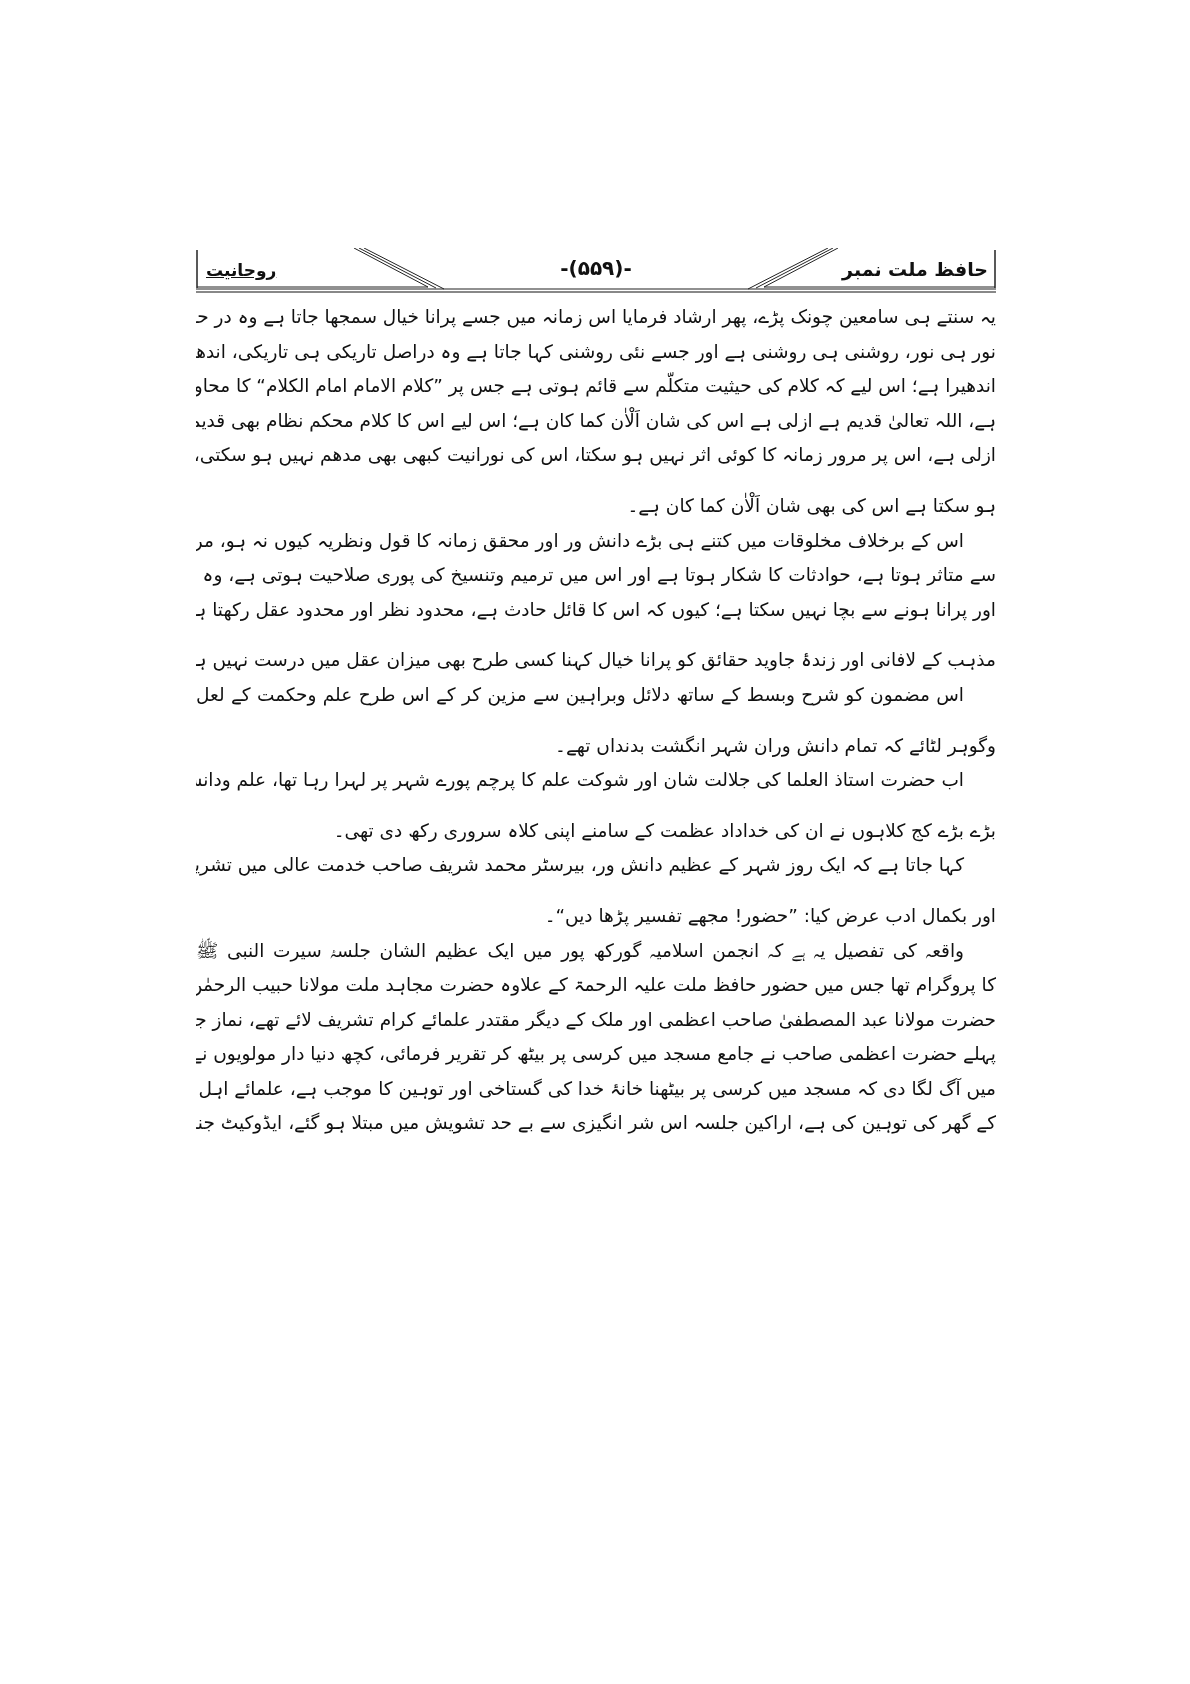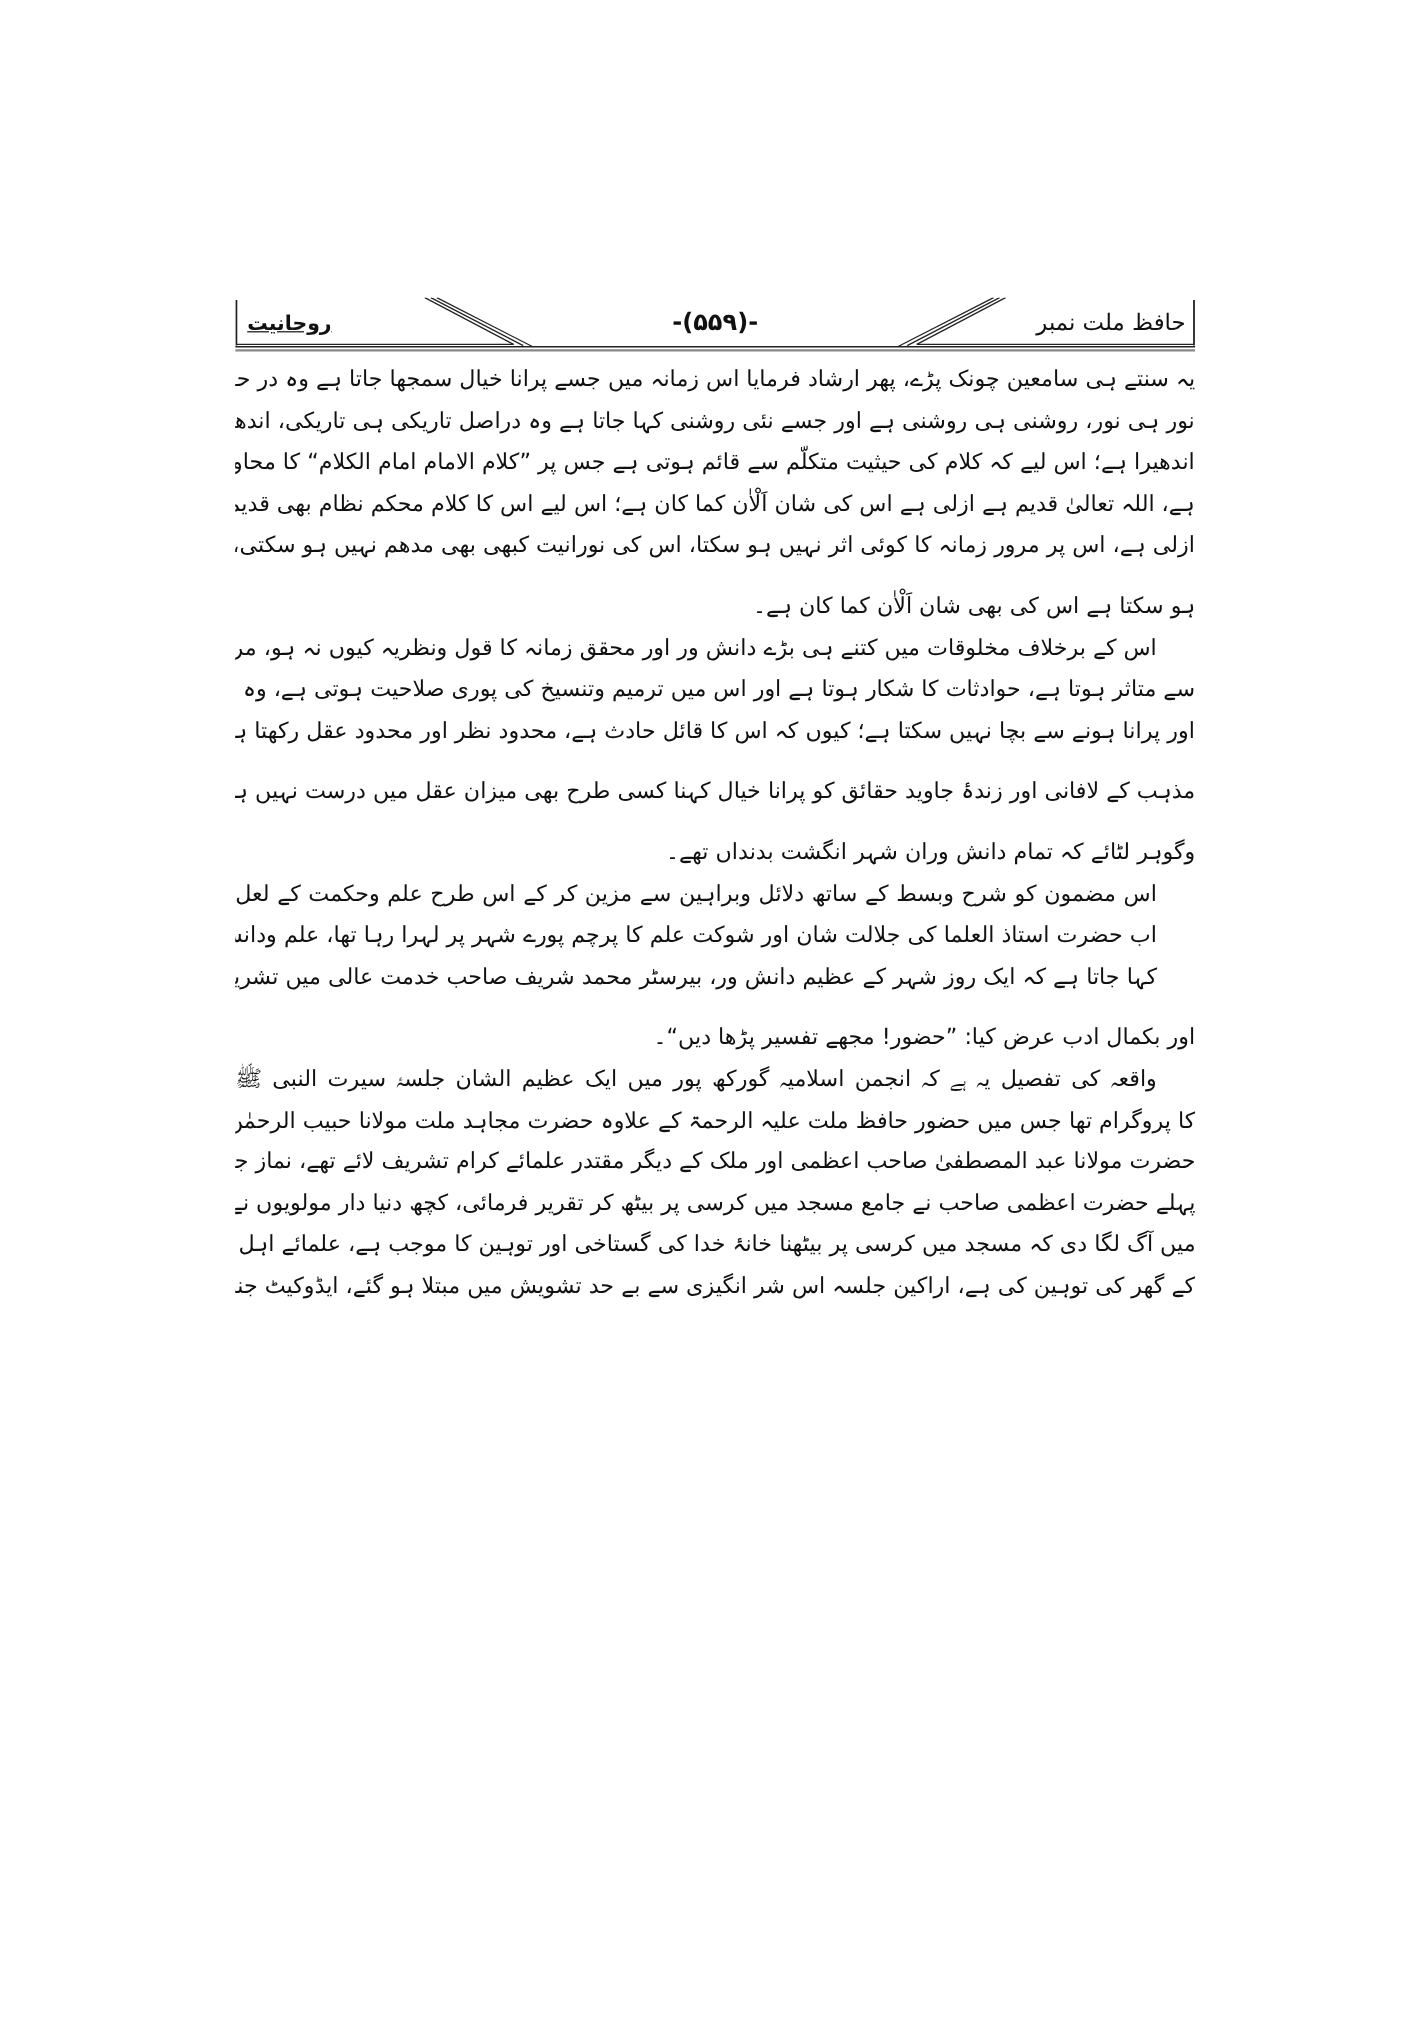--- a/index.html
+++ b/index.html
@@ -1,19 +1,19 @@
 <!DOCTYPE html>
 <html><head>
 <meta charset="utf-8">
 <style>
   html, body { margin: 0; padding: 0; background: #ffffff; }
   body { width: 1190px; height: 1684px; position: relative; overflow: hidden; font-family: "DejaVu Sans", sans-serif; color: #111; }
   .header { position: absolute; left: 196px; top: 248px; width: 800px; height: 46px; }
   .header svg { position: absolute; left: 0; top: 0; }
-  .hdr-right { position: absolute; right: 8px; top: 10px; font-size: 19px; font-weight: normal; direction: rtl; }
+  .hdr-right { position: absolute; right: 8px; top: 10px; font-size: 19px; font-weight: bold; direction: rtl; }
   .hdr-left { position: absolute; left: 10px; top: 12px; font-size: 17px; font-weight: bold; direction: rtl; text-decoration: underline; }
   .hdr-center { position: absolute; left: 0; right: 0; top: 8px; text-align: center; font-size: 20px; font-weight: bold; direction: ltr; }
   .body-text { position: absolute; left: 196px; top: 300px; width: 800px; direction: rtl; }
   .line { height: 34.6px; line-height: 34.6px; font-size: 18.5px; white-space: nowrap; overflow: hidden; text-align: justify; text-align-last: justify; font-family: "DejaVu Sans", sans-serif; }
   .line.last { text-align-last: right; margin-top: 16px; }
   .line.indent { padding-right: 32px; }
 </style>
 </head>
 <body>
 
@@ -45,23 +45,24 @@
   <div class="line">یہ سنتے ہی سامعین چونک پڑے، پھر ارشاد فرمایا اس زمانہ میں جسے پرانا خیال سمجھا جاتا ہے وہ در حقیقت</div>
   <div class="line">نور ہی نور، روشنی ہی روشنی ہے اور جسے نئی روشنی کہا جاتا ہے وہ دراصل تاریکی ہی تاریکی، اندھیرا ہی اندھیرا بلکہ پرانا</div>
   <div class="line">اندھیرا ہے؛ اس لیے کہ کلام کی حیثیت متکلّم سے قائم ہوتی ہے جس پر ”کلام الامام امام الکلام“ کا محاورہ شاہد عدل</div>
   <div class="line">ہے، اللہ تعالیٰ قدیم ہے ازلی ہے اس کی شان اَلْاٰن کما کان ہے؛ اس لیے اس کا کلام محکم نظام بھی قدیم ہے</div>
   <div class="line">ازلی ہے، اس پر مرور زمانہ کا کوئی اثر نہیں ہو سکتا، اس کی نورانیت کبھی بھی مدھم نہیں ہو سکتی، وہ کبھی پرانا نہیں</div>
   <div class="line last">ہو سکتا ہے اس کی بھی شان اَلْاٰن کما کان ہے۔</div>
   <div class="line indent">اس کے برخلاف مخلوقات میں کتنے ہی بڑے دانش ور اور محقق زمانہ کا قول ونظریہ کیوں نہ ہو، مرور زمانہ</div>
   <div class="line">سے متاثر ہوتا ہے، حوادثات کا شکار ہوتا ہے اور اس میں ترمیم وتنسیخ کی پوری صلاحیت ہوتی ہے، وہ اپنے کو ضعیف</div>
   <div class="line">اور پرانا ہونے سے بچا نہیں سکتا ہے؛ کیوں کہ اس کا قائل حادث ہے، محدود نظر اور محدود عقل رکھتا ہے، لہٰذا</div>
   <div class="line last">مذہب کے لافانی اور زندۂ جاوید حقائق کو پرانا خیال کہنا کسی طرح بھی میزان عقل میں درست نہیں ہے۔</div>
+  <div class="line indent">اس مضمون کو شرح وبسط کے ساتھ دلائل وبراہین سے مزین کر کے اس طرح علم وحکمت کے لعل</div>
   <div class="line last">وگوہر لٹائے کہ تمام دانش وران شہر انگشت بدنداں تھے۔</div>
-  <div class="line indent">اس مضمون کو شرح وبسط کے ساتھ دلائل وبراہین سے مزین کر کے اس طرح علم وحکمت کے لعل</div>
   <div class="line indent">اب حضرت استاذ العلما کی جلالت شان اور شوکت علم کا پرچم پورے شہر پر لہرا رہا تھا، علم ودانش کے</div>
+  <div class="line last">بڑے بڑے کج کلاہوں نے ان کی خداداد عظمت کے سامنے اپنی کلاہ سروری رکھ دی تھی۔</div>
   <div class="line indent">کہا جاتا ہے کہ ایک روز شہر کے عظیم دانش ور، بیرسٹر محمد شریف صاحب خدمت عالی میں تشریف لائے</div>
   <div class="line last">اور بکمال ادب عرض کیا: ”حضور! مجھے تفسیر پڑھا دیں“۔</div>
   <div class="line indent">واقعہ کی تفصیل یہ ہے کہ انجمن اسلامیہ گورکھ پور میں ایک عظیم الشان جلسۂ سیرت النبی ﷺ</div>
   <div class="line">کا پروگرام تھا جس میں حضور حافظ ملت علیہ الرحمۃ کے علاوہ حضرت مجاہد ملت مولانا حبیب الرحمٰن صاحب قبلہ،</div>
   <div class="line">حضرت مولانا عبد المصطفیٰ صاحب اعظمی اور ملک کے دیگر مقتدر علمائے کرام تشریف لائے تھے، نماز جمعہ سے</div>
   <div class="line">پہلے حضرت اعظمی صاحب نے جامع مسجد میں کرسی پر بیٹھ کر تقریر فرمائی، کچھ دنیا دار مولویوں نے پورے شہر</div>
   <div class="line">میں آگ لگا دی کہ مسجد میں کرسی پر بیٹھنا خانۂ خدا کی گستاخی اور توہین کا موجب ہے، علمائے اہل سنت نے اللہ</div>
   <div class="line">کے گھر کی توہین کی ہے، اراکین جلسہ اس شر انگیزی سے بے حد تشویش میں مبتلا ہو گئے، ایڈوکیٹ جناب اقبال</div>
 </div>
 

